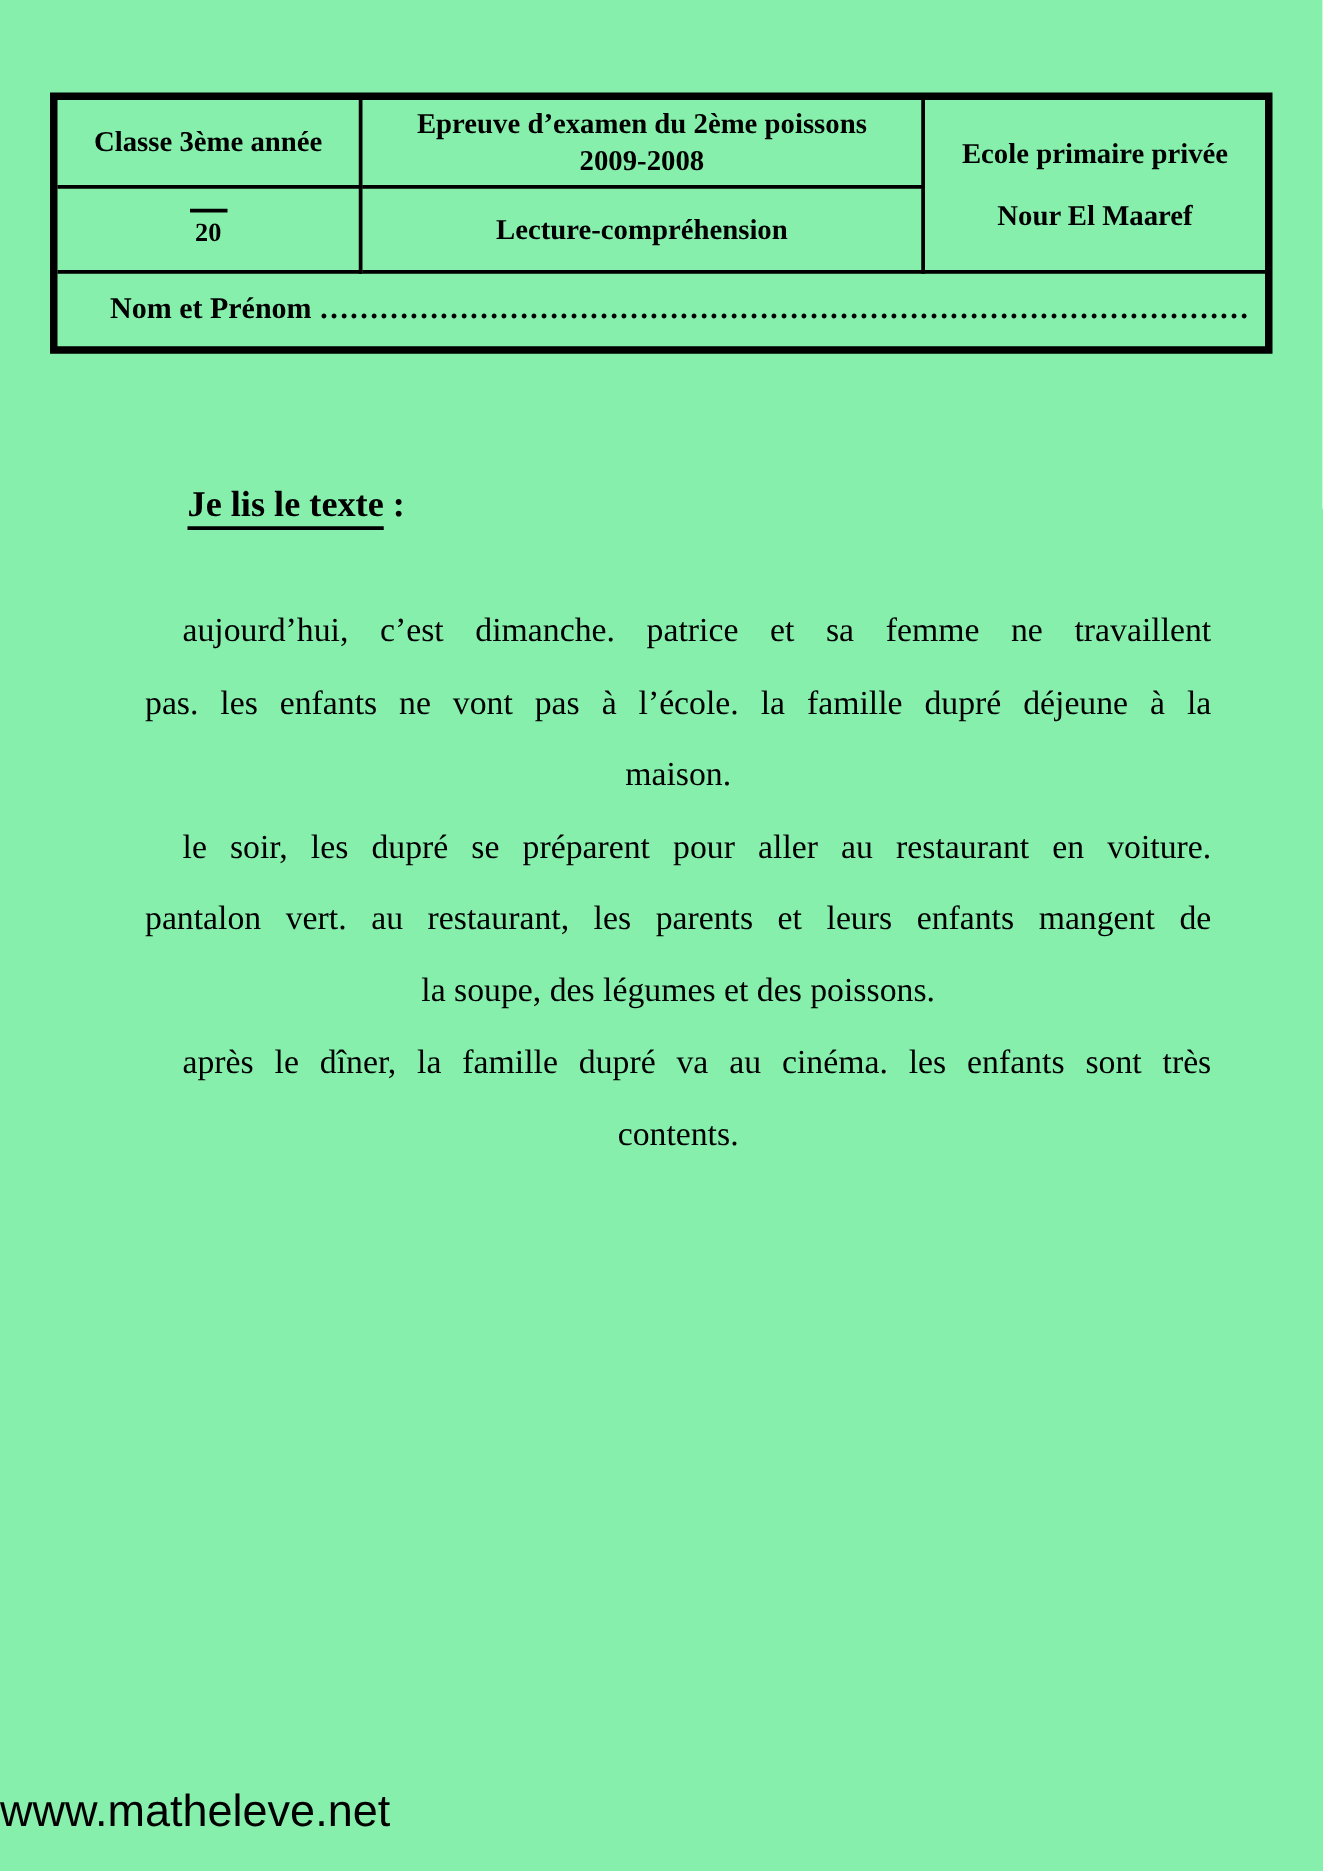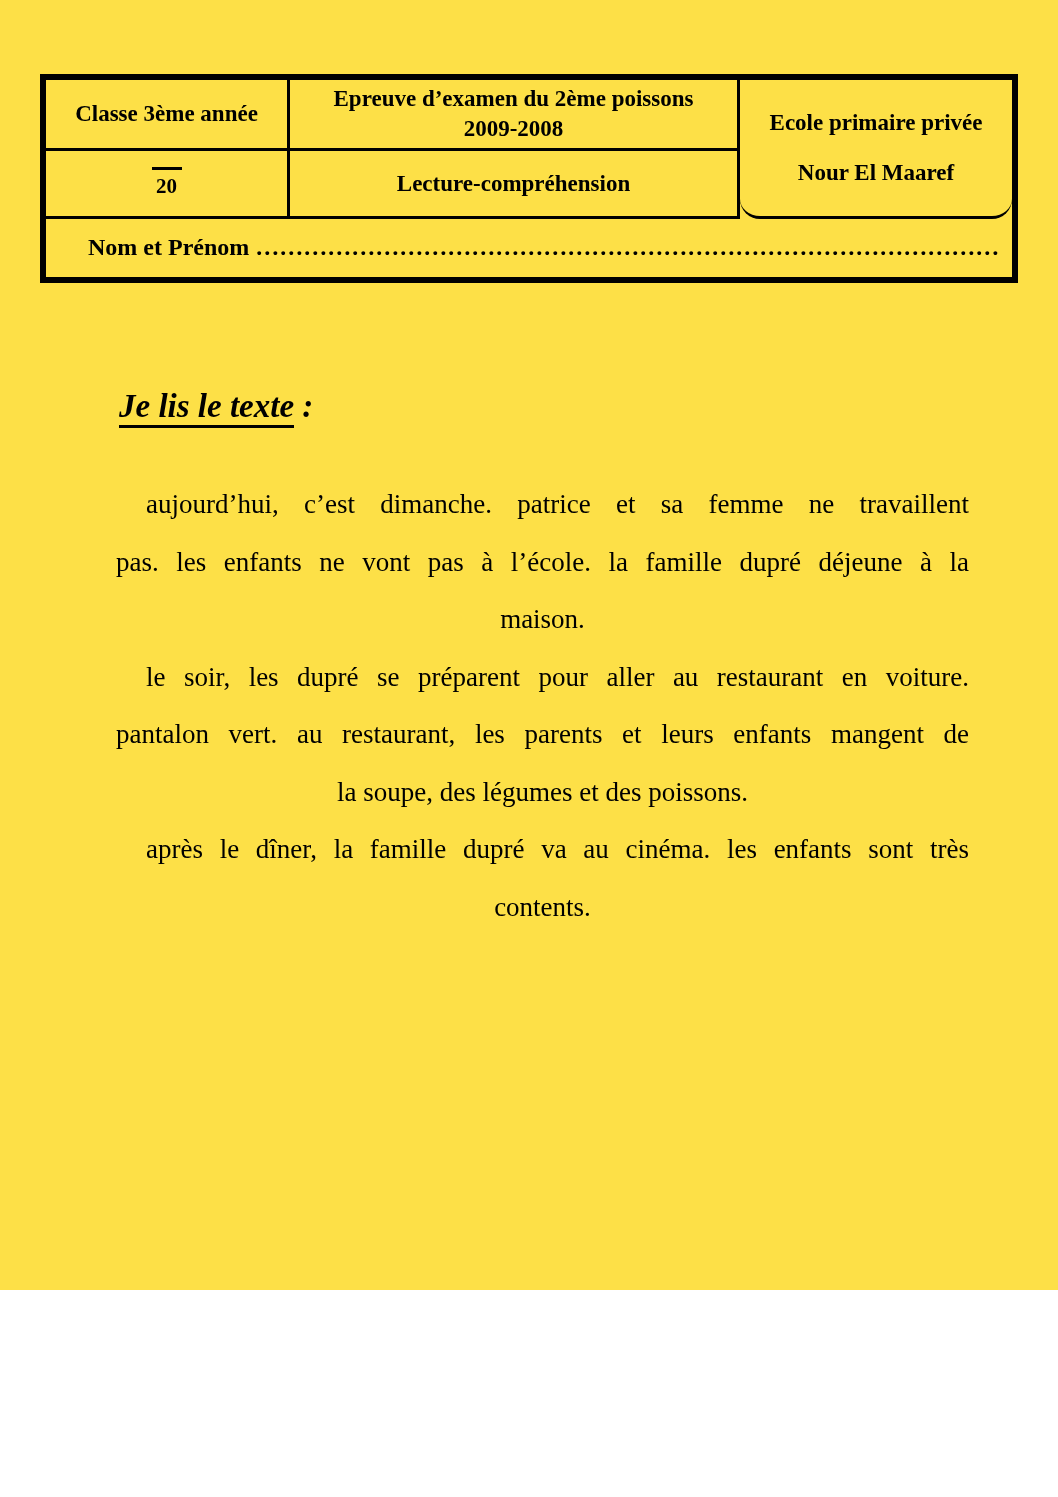--- a/index.html
+++ b/index.html
@@ -1,20 +1,20 @@
 <!DOCTYPE html>
 <html><head>
 <meta charset="utf-8">
 <style>
   html, body { margin: 0; padding: 0; background: #ffffff; }
   .page {
     position: relative;
     width: 1058px;
-    height: 1290px;
-    background: #fde047;
+    height: 1497px;
+    background: #86efac;
     color: #000000;
     font-family: "Liberation Serif", serif;
     overflow: hidden;
   }
 
   
   .header-table {
     position: absolute;
     left: 40px;
     top: 74px;
@@ -52,21 +52,20 @@
     flex-direction: column;
     font-size: 23px;
   }
   .cell-school {
     grid-area: c;
     border-bottom: 3px solid #000;
     flex-direction: column;
     row-gap: 20px;
     font-size: 23px;
     padding: 0 8px;
-    border-radius: 20px;
   }
   .cell-score {
     grid-area: d;
     border-right: 3px solid #000;
     border-bottom: 3px solid #000;
     flex-direction: column;
     font-size: 21px;
   }
   .score-line {
     width: 30px;
@@ -91,25 +90,24 @@
     flex: 1;
     overflow: hidden;
     white-space: nowrap;
     margin-left: 6px;
     letter-spacing: 0px;
   }
 
   
   .section-title {
     position: absolute;
-    left: 119px;
+    left: 150px;
     top: 388px;
-    font-size: 33px;
+    font-size: 29px;
     font-weight: bold;
-    font-style: italic;
   }
   .underlined {
     border-bottom: 3px solid #000;
     padding-bottom: 1px;
   }
   .text-block {
     position: absolute;
     left: 116px;
     top: 476px;
     width: 853px;

